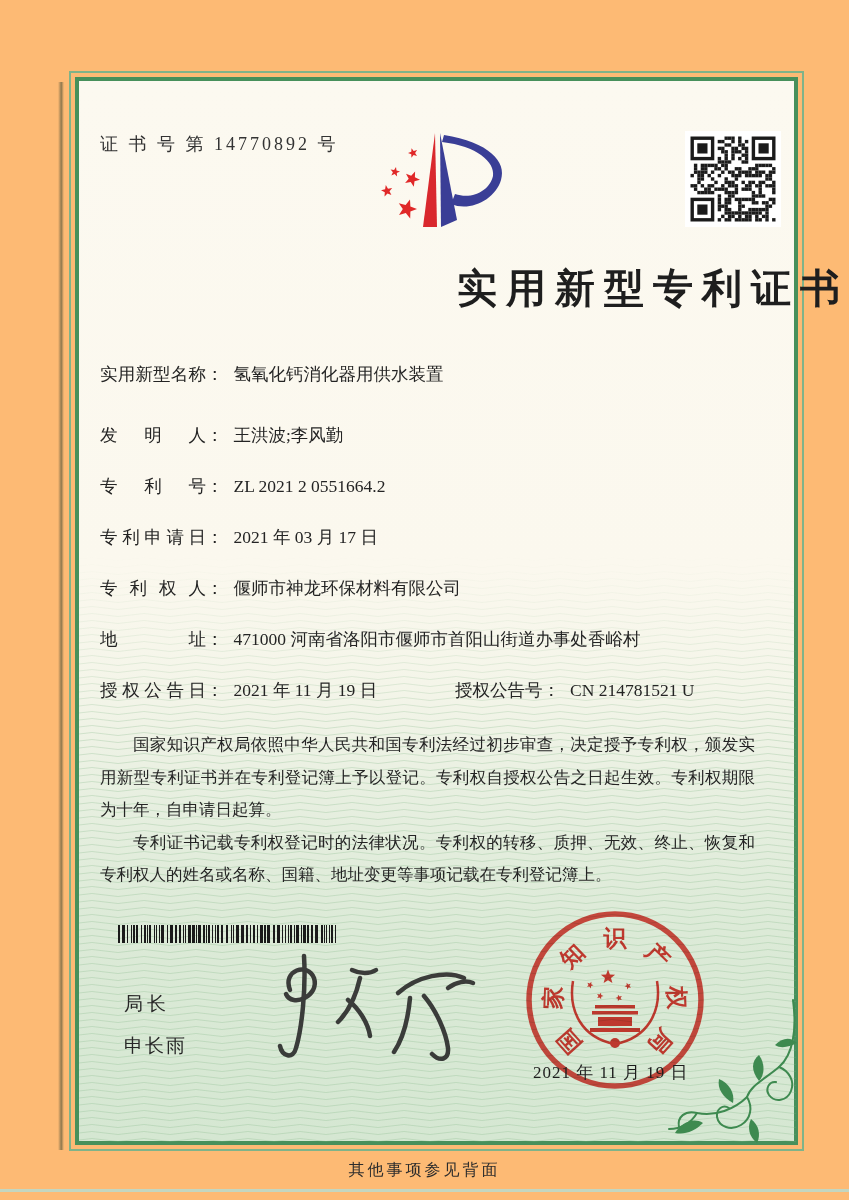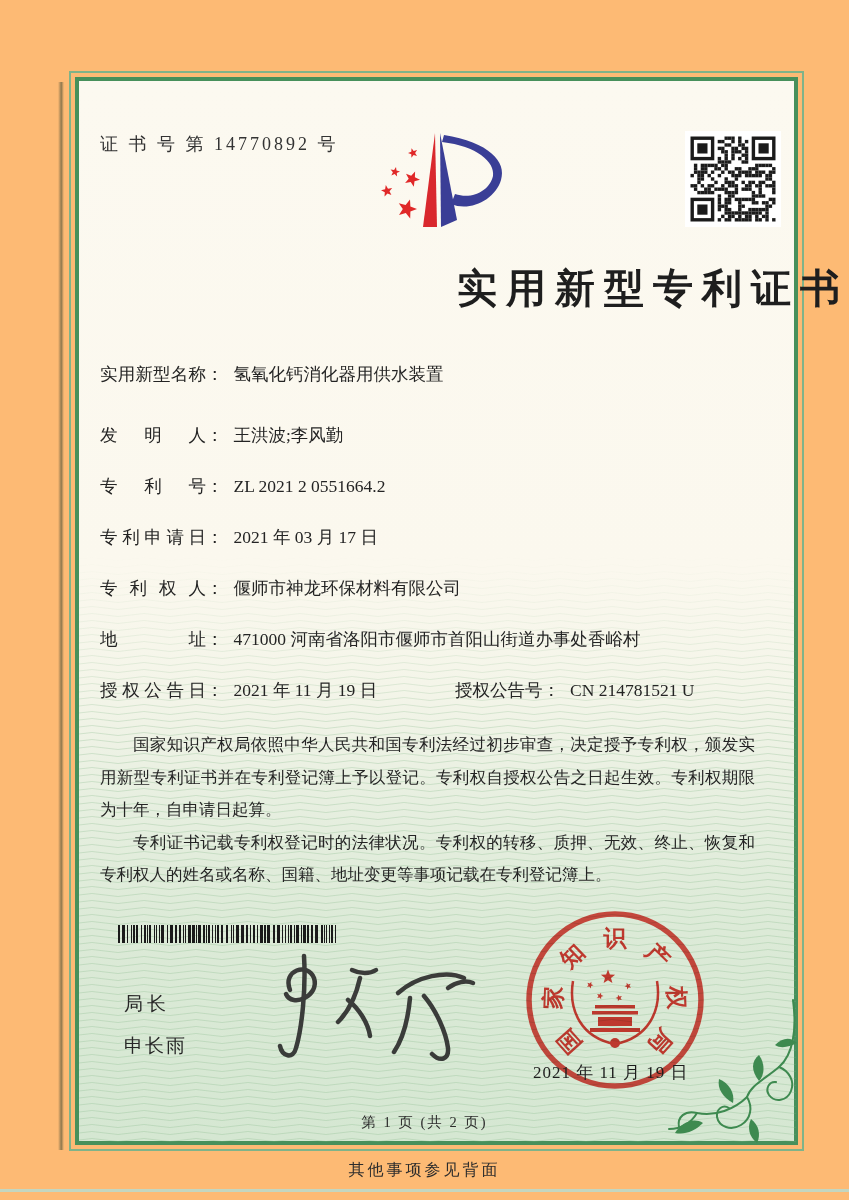--- a/index.html
+++ b/index.html
@@ -604,18 +604,17 @@
     </g>
     <g fill="#3e8a50">
       <path d="M120,60 C128,52 136,52 142,58 C134,62 126,64 120,60 Z"></path>
       <path d="M104,96 C96,86 96,76 104,70 C110,78 110,90 104,96 Z"></path>
       <path d="M78,118 C68,112 62,104 64,94 C74,98 80,108 78,118 Z"></path>
       <path d="M48,138 C40,146 30,150 20,148 C26,138 38,132 48,138 Z"></path>
       <path d="M96,134 C104,140 106,150 102,158 C94,152 92,142 96,134 Z"></path>
     </g>
   </svg>
 
-  <div id="page-info" class="abs">第 1 页 (共 2 页)</div>
   <div id="back-note" class="abs">其他事项参见背面</div>
 
   <div id="scan-shadow-left" class="abs"></div>
   <div id="page-bottom-edge" class="abs"></div>
 </div>
 
 </body></html>

